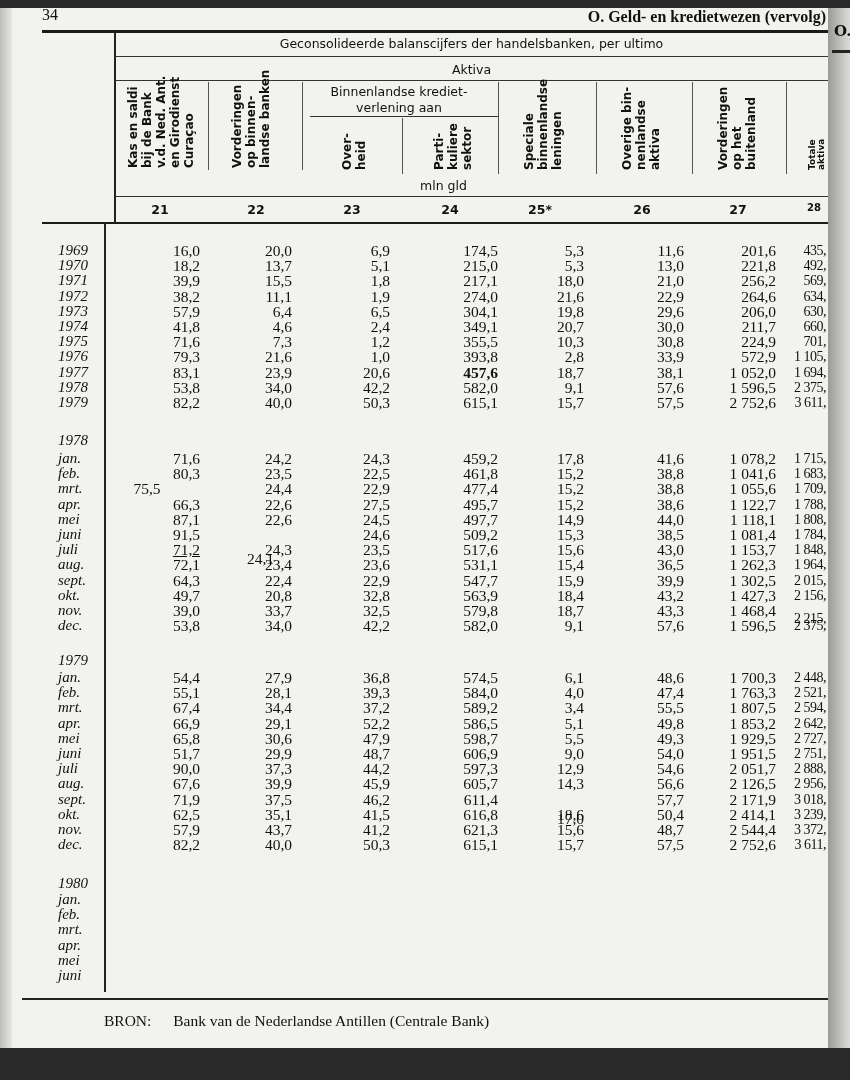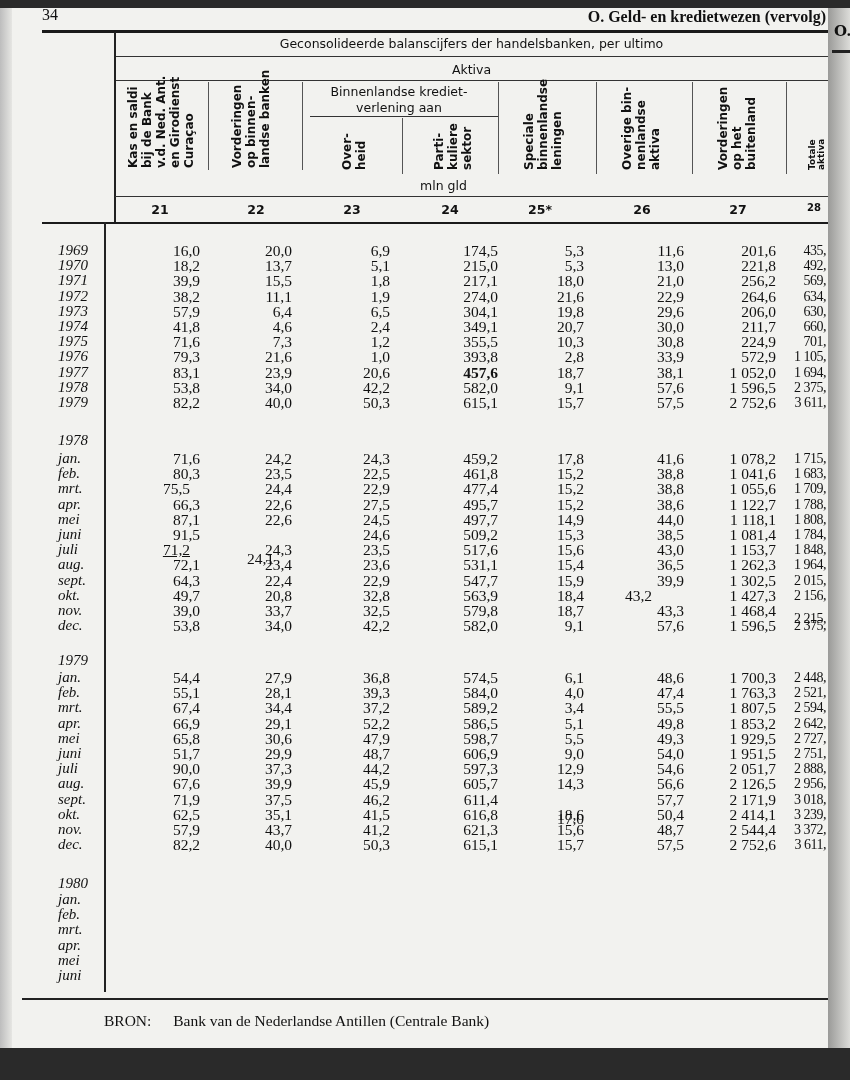--- a/index.html
+++ b/index.html
@@ -247,21 +247,21 @@
       <span class="cell" style="left: 222px; width: 70px;">23,5</span>
       <span class="cell" style="left: 320px; width: 70px;">22,5</span>
       <span class="cell" style="left: 428px; width: 70px;">461,8</span>
       <span class="cell" style="left: 524px; width: 60px;">15,2</span>
       <span class="cell" style="left: 624px; width: 60px;">38,8</span>
       <span class="cell" style="left: 686px; width: 90px;">1 041,6</span>
       <span class="cell c28" style="left: 786px; width: 40px;">1 683,</span>
     </div>
     <div class="row" style="top: 481px; width: 828px;">
       <span class="lbl">mrt.</span>
-      <span class="cell" style="left: 120px; width: 70px;">75,5</span>
+      <span class="cell" style="left: 112px; width: 70px; text-align: center;">75,5</span>
       <span class="cell" style="left: 222px; width: 70px;">24,4</span>
       <span class="cell" style="left: 320px; width: 70px;">22,9</span>
       <span class="cell" style="left: 428px; width: 70px;">477,4</span>
       <span class="cell" style="left: 524px; width: 60px;">15,2</span>
       <span class="cell" style="left: 624px; width: 60px;">38,8</span>
       <span class="cell" style="left: 686px; width: 90px;">1 055,6</span>
       <span class="cell c28" style="left: 786px; width: 40px;">1 709,</span>
     </div>
     <div class="row" style="top: 497px; width: 828px;">
       <span class="lbl">apr.</span>
@@ -291,21 +291,21 @@
       <span class="cell" style="left: 204px; width: 70px; margin-top: 24px;">24,1</span>
       <span class="cell" style="left: 320px; width: 70px;">24,6</span>
       <span class="cell" style="left: 428px; width: 70px;">509,2</span>
       <span class="cell" style="left: 524px; width: 60px;">15,3</span>
       <span class="cell" style="left: 624px; width: 60px;">38,5</span>
       <span class="cell" style="left: 686px; width: 90px;">1 081,4</span>
       <span class="cell c28" style="left: 786px; width: 40px;">1 784,</span>
     </div>
     <div class="row" style="top: 542px; width: 828px;">
       <span class="lbl">juli</span>
-      <span class="cell" style="left: 120px; width: 70px; text-decoration: underline;">71,2</span>
+      <span class="cell" style="left: 130px; width: 70px; text-decoration: underline;">71,2</span>
       <span class="cell" style="left: 222px; width: 70px;">24,3</span>
       <span class="cell" style="left: 320px; width: 70px;">23,5</span>
       <span class="cell" style="left: 428px; width: 70px;">517,6</span>
       <span class="cell" style="left: 524px; width: 60px;">15,6</span>
       <span class="cell" style="left: 624px; width: 60px;">43,0</span>
       <span class="cell" style="left: 686px; width: 90px;">1 153,7</span>
       <span class="cell c28" style="left: 786px; width: 40px;">1 848,</span>
     </div>
     <div class="row" style="top: 557px; width: 828px;">
       <span class="lbl">aug.</span>
@@ -329,21 +329,21 @@
       <span class="cell" style="left: 686px; width: 90px;">1 302,5</span>
       <span class="cell c28" style="left: 786px; width: 40px;">2 015,</span>
     </div>
     <div class="row" style="top: 588px; width: 828px;">
       <span class="lbl">okt.</span>
       <span class="cell" style="left: 130px; width: 70px;">49,7</span>
       <span class="cell" style="left: 222px; width: 70px;">20,8</span>
       <span class="cell" style="left: 320px; width: 70px;">32,8</span>
       <span class="cell" style="left: 428px; width: 70px;">563,9</span>
       <span class="cell" style="left: 524px; width: 60px;">18,4</span>
-      <span class="cell" style="left: 592px; width: 60px; font-family: Liberation Serif, serif;">43,2</span>
+      <span class="cell" style="left: 624px; width: 60px; font-family: Liberation Serif, serif;">43,2</span>
       <span class="cell" style="left: 686px; width: 90px;">1 427,3</span>
       <span class="cell c28" style="left: 786px; width: 40px;">2 156,</span>
     </div>
     <div class="row" style="top: 603px; width: 828px;">
       <span class="lbl">nov.</span>
       <span class="cell" style="left: 130px; width: 70px;">39,0</span>
       <span class="cell" style="left: 222px; width: 70px;">33,7</span>
       <span class="cell" style="left: 320px; width: 70px;">32,5</span>
       <span class="cell" style="left: 428px; width: 70px;">579,8</span>
       <span class="cell" style="left: 524px; width: 60px;">18,7</span>

